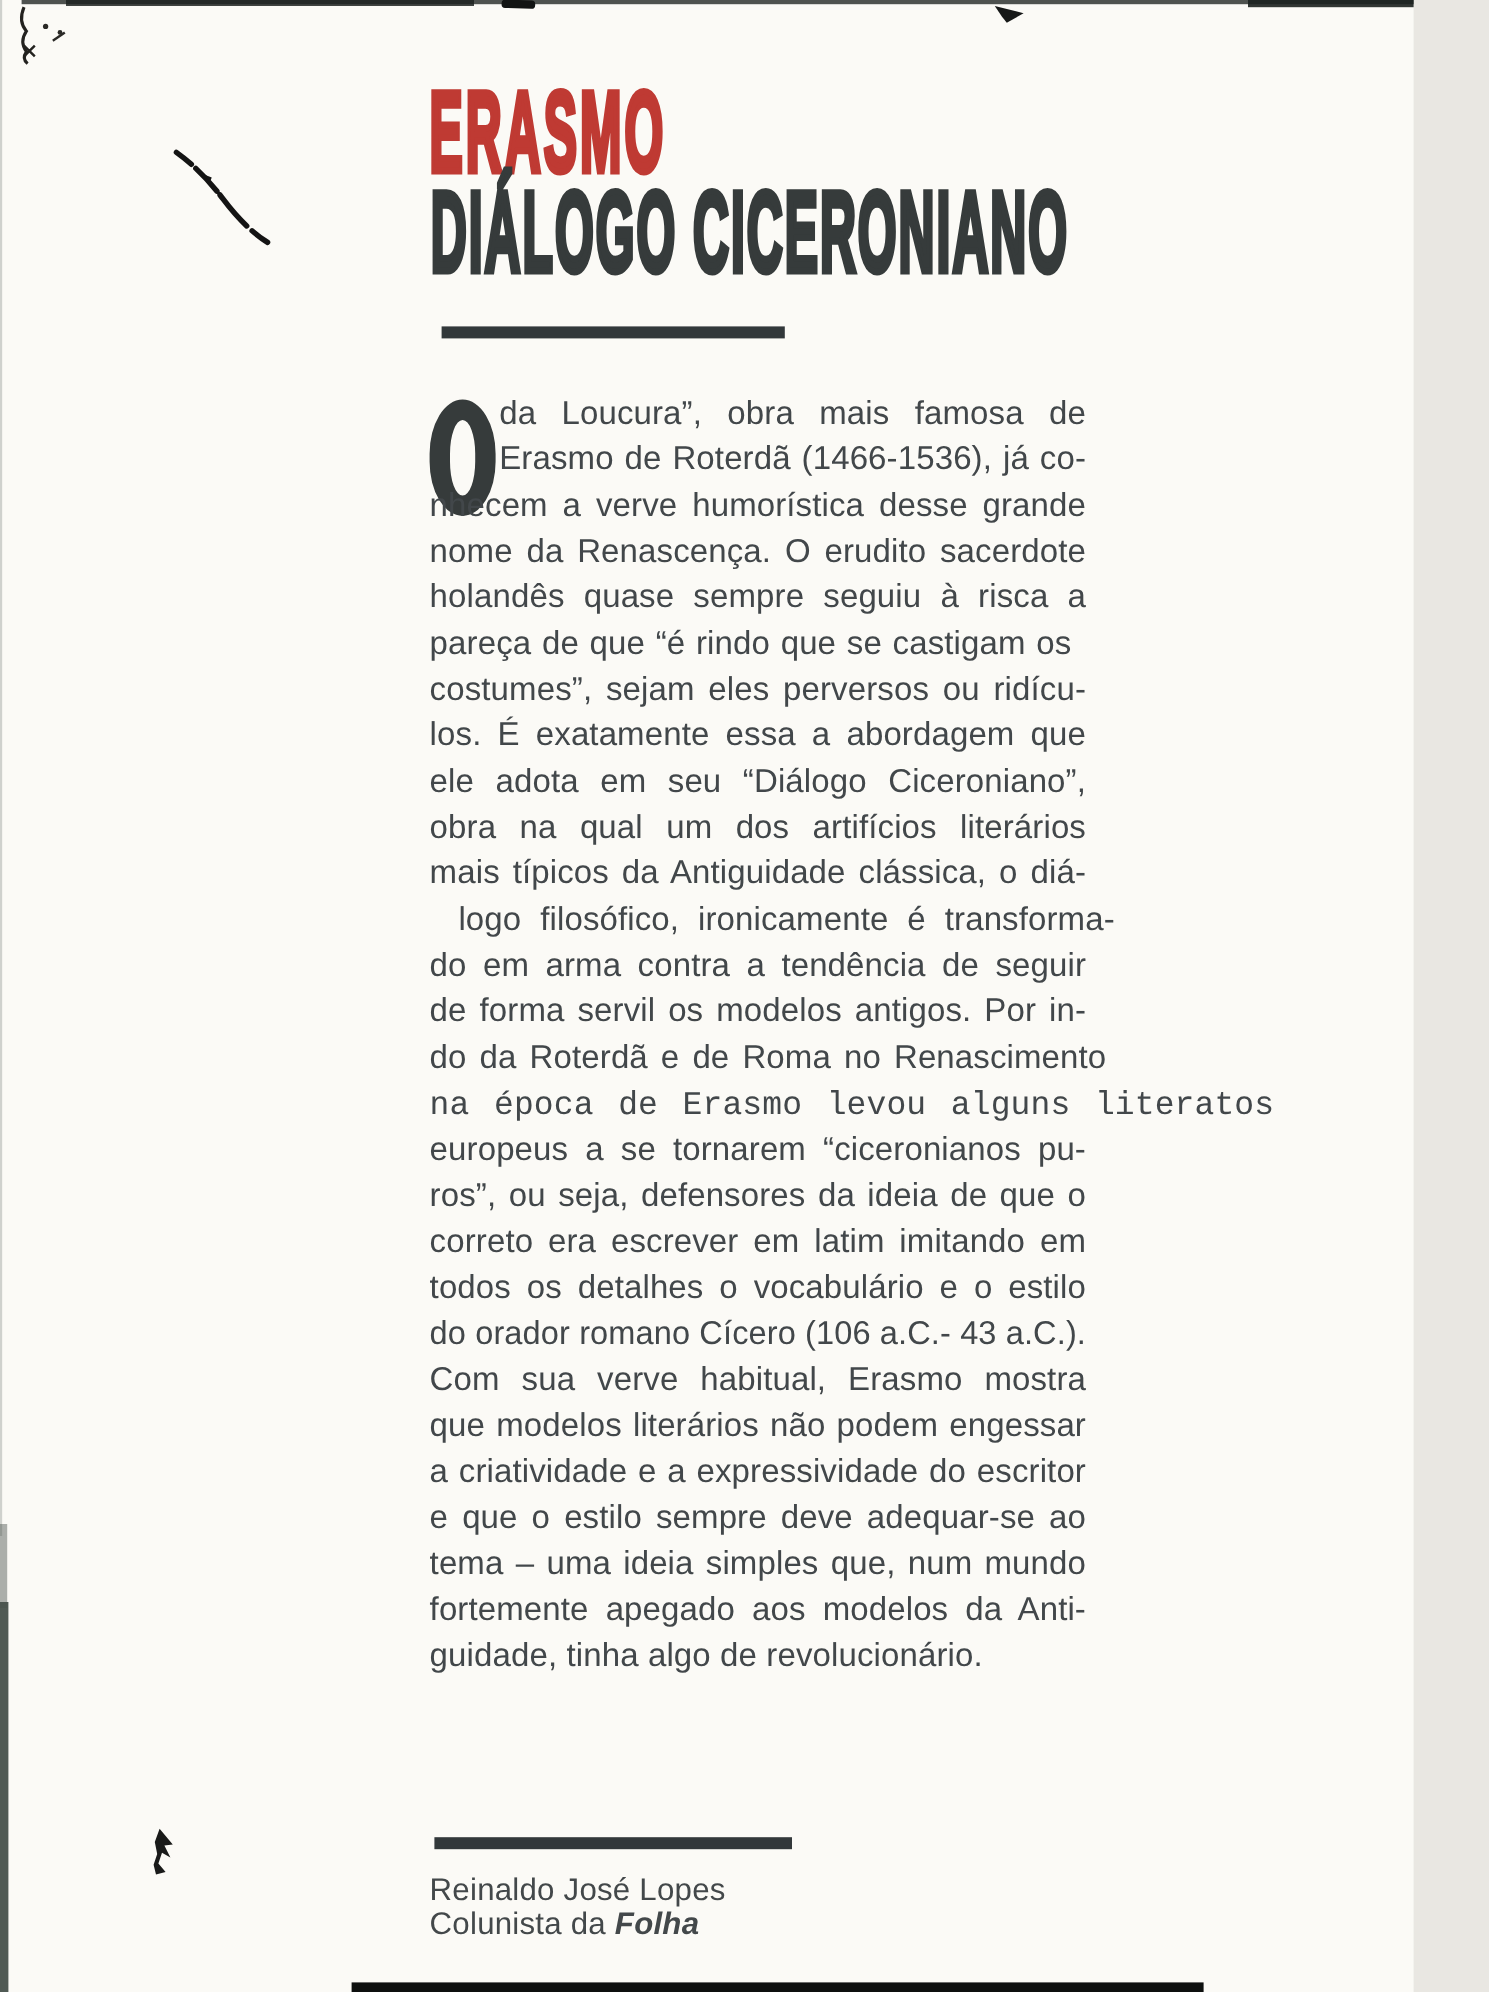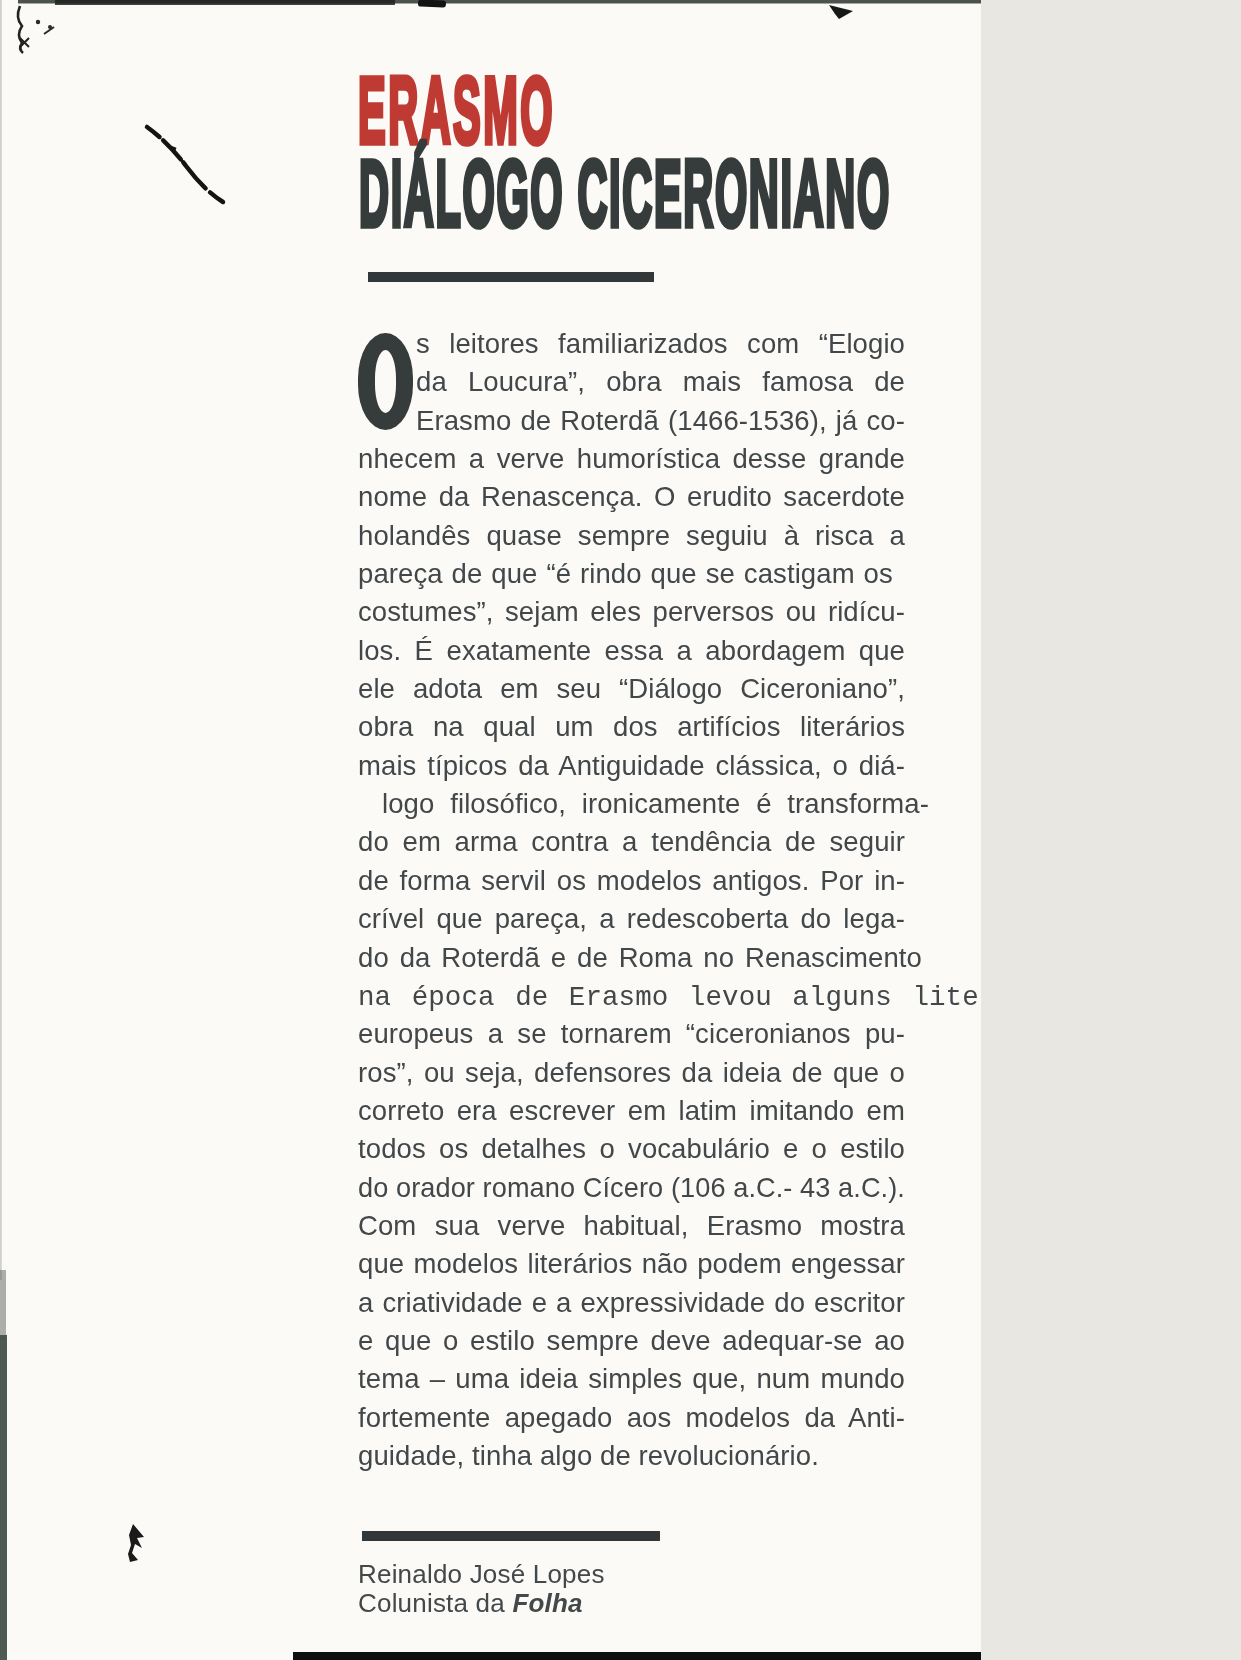--- a/index.html
+++ b/index.html
@@ -1,18 +1,18 @@
 <!DOCTYPE html>
 <html style="--kicker: #bf3a33; --title: #363b3b; --body: #42474a; --rule: #32383a;"><head>
 <meta charset="utf-8">
 <style>
   html,body{margin:0;padding:0;background:#e9e7e2;}
   .page{
     position:relative;
-    width:981px;height:1660px;
+    width:1178px;height:1660px;
     background:#fbfaf6;
     overflow:hidden;
     font-family:"Liberation Sans", sans-serif;
     -webkit-font-smoothing:antialiased;
   }
   .artifacts{position:absolute;inset:0;pointer-events:none;}
 
   
   .kicker{position:absolute;left:358px;top:63px;white-space:nowrap;}
   .kicker .squish{
@@ -92,36 +92,34 @@
   </div>
   <div class="title">
     <span class="squish">DIÁLOGO CICERONIANO</span>
   </div>
   <div class="rule rule-top"></div>
 
   <div class="dropcap">
     <span class="sr">O</span>
   </div>
   <div class="body">
-      <div class="line indent"><span class="ln" style="word-spacing: 11.6641px;">s leitores familiarizados com “Elogio</span></div>
       <div class="line indent"><span class="ln" style="word-spacing: 13.3906px;">da Loucura”, obra mais famosa de</span></div>
       <div class="line indent"><span class="ln" style="word-spacing: 1.36875px;">Erasmo de Roterdã (1466-1536), já co-</span></div>
       <div class="line"><span class="ln" style="word-spacing: 4.675px;">nhecem a verve humorística desse grande</span></div>
       <div class="line"><span class="ln" style="word-spacing: 3.75px;">nome da Renascença. O erudito sacerdote</span></div>
       <div class="line"><span class="ln" style="word-spacing: 8.23698px;">holandês quase sempre seguiu à risca a</span></div>
       <div class="line"><span class="ln" style="word-spacing: 1.17773px;">pareça de que “é rindo que se castigam os</span></div>
       <div class="line"><span class="ln" style="word-spacing: 3.71563px;">costumes”, sejam eles perversos ou ridícu-</span></div>
       <div class="line"><span class="ln" style="word-spacing: 5.6875px;">los. É exatamente essa a abordagem que</span></div>
       <div class="line"><span class="ln" style="word-spacing: 10.175px;">ele adota em seu “Diálogo Ciceroniano”,</span></div>
       <div class="line"><span class="ln" style="word-spacing: 11.763px;">obra na qual um dos artifícios literários</span></div>
       <div class="line"><span class="ln" style="word-spacing: 3.04688px;">mais típicos da Antiguidade clássica, o diá-</span></div>
       <div class="line"><span class="ln" style="word-spacing: 8.04688px; margin-left: 24px;">logo filosófico, ironicamente é transforma-</span></div>
       <div class="line"><span class="ln" style="word-spacing: 5.95536px;">do em arma contra a tendência de seguir</span></div>
       <div class="line"><span class="ln" style="word-spacing: 3.07143px;">de forma servil os modelos antigos. Por in-</span></div>
-      <div class="line"><span class="ln" style="word-spacing: 4.34896px;">crível que pareça, a redescoberta do lega-</span></div>
       <div class="line"><span class="ln" style="word-spacing: 3.1317px;">do da Roterdã e de Roma no Renascimento</span></div>
       <div class="line"><span class="ln" style="word-spacing: 3.85417px; font-family: Liberation Mono, monospace;">na época de Erasmo levou alguns literatos</span></div>
       <div class="line"><span class="ln" style="word-spacing: 6.4875px;">europeus a se tornarem “ciceronianos pu-</span></div>
       <div class="line"><span class="ln" style="word-spacing: 2.67188px;">ros”, ou seja, defensores da ideia de que o</span></div>
       <div class="line"><span class="ln" style="word-spacing: 4.64323px;">correto era escrever em latim imitando em</span></div>
       <div class="line"><span class="ln" style="word-spacing: 5.47098px;">todos os detalhes o vocabulário e o estilo</span></div>
       <div class="line"><span class="ln" style="transform: scaleX(0.986196);">do orador romano Cícero (106 a.C.- 43 a.C.).</span></div>
       <div class="line"><span class="ln" style="word-spacing: 10.5375px;">Com sua verve habitual, Erasmo mostra</span></div>
       <div class="line"><span class="ln" style="word-spacing: 1.56875px;">que modelos literários não podem engessar</span></div>
       <div class="line"><span class="ln" style="word-spacing: 1.2474px;">a criatividade e a expressividade do escritor</span></div>

